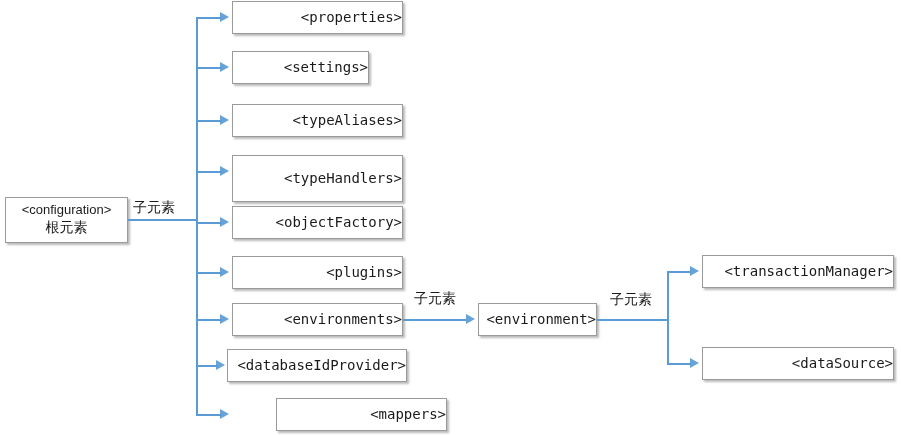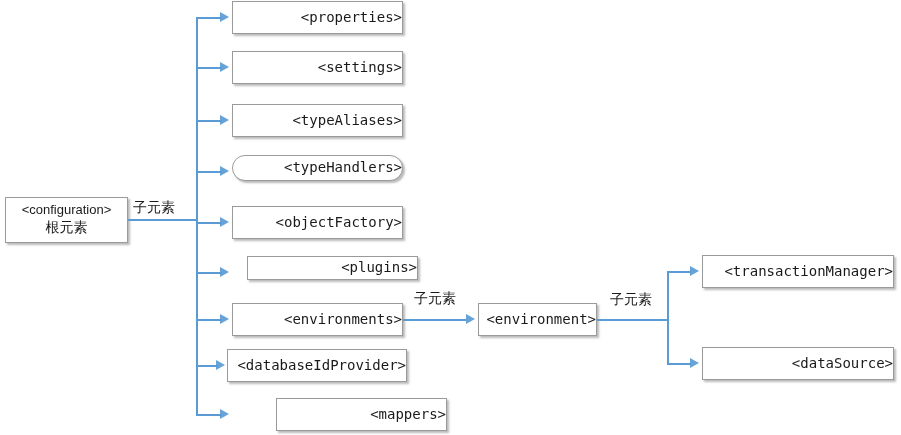--- a/index.html
+++ b/index.html
@@ -88,45 +88,45 @@
   <div class="edge v" style="left:196px; top:17px; height:398px;"></div>
 
   <div class="edge h" style="left:196px; top:17px; width:26px;"></div>
   <div class="arrow" style="left:220px; top:12px;"></div>
   <div class="node" style="left:232px; top:1px; width:171px; height:33px;">
     <span class="tag">&lt;properties&gt;</span>
   </div>
 
   <div class="edge h" style="left:196px; top:67px; width:26px;"></div>
   <div class="arrow" style="left:220px; top:62px;"></div>
-  <div class="node" style="left:232px; top:51px; width:171px; height:33px;">
+  <div class="node" style="left:232px; top:51px; width:137px; height:33px;">
     <span class="tag">&lt;settings&gt;</span>
   </div>
 
   <div class="edge h" style="left:196px; top:120px; width:26px;"></div>
   <div class="arrow" style="left:220px; top:115px;"></div>
   <div class="node" style="left:232px; top:104px; width:171px; height:33px;">
     <span class="tag">&lt;typeAliases&gt;</span>
   </div>
 
   <div class="edge h" style="left:196px; top:171px; width:26px;"></div>
   <div class="arrow" style="left:220px; top:166px;"></div>
-  <div class="node" style="left:232px; top:155px; width:171px; height:26px;border-radius:14px;">
+  <div class="node" style="left:232px; top:155px; width:171px; height:47px;">
     <span class="tag">&lt;typeHandlers&gt;</span>
   </div>
 
   <div class="edge h" style="left:196px; top:222px; width:26px;"></div>
   <div class="arrow" style="left:220px; top:217px;"></div>
   <div class="node" style="left:232px; top:206px; width:171px; height:33px;">
     <span class="tag">&lt;objectFactory&gt;</span>
   </div>
 
   <div class="edge h" style="left:196px; top:272px; width:26px;"></div>
   <div class="arrow" style="left:220px; top:267px;"></div>
-  <div class="node" style="left:232px; top:256px; width:171px; height:24px;margin-left:15px;">
+  <div class="node" style="left:232px; top:256px; width:171px; height:33px;">
     <span class="tag">&lt;plugins&gt;</span>
   </div>
 
   <div class="edge h" style="left:196px; top:319px; width:26px;"></div>
   <div class="arrow" style="left:220px; top:314px;"></div>
   <div class="node" style="left:232px; top:303px; width:171px; height:33px;">
     <span class="tag">&lt;environments&gt;</span>
   </div>
 
   <div class="edge h" style="left:196px; top:365px; width:22px;"></div>

